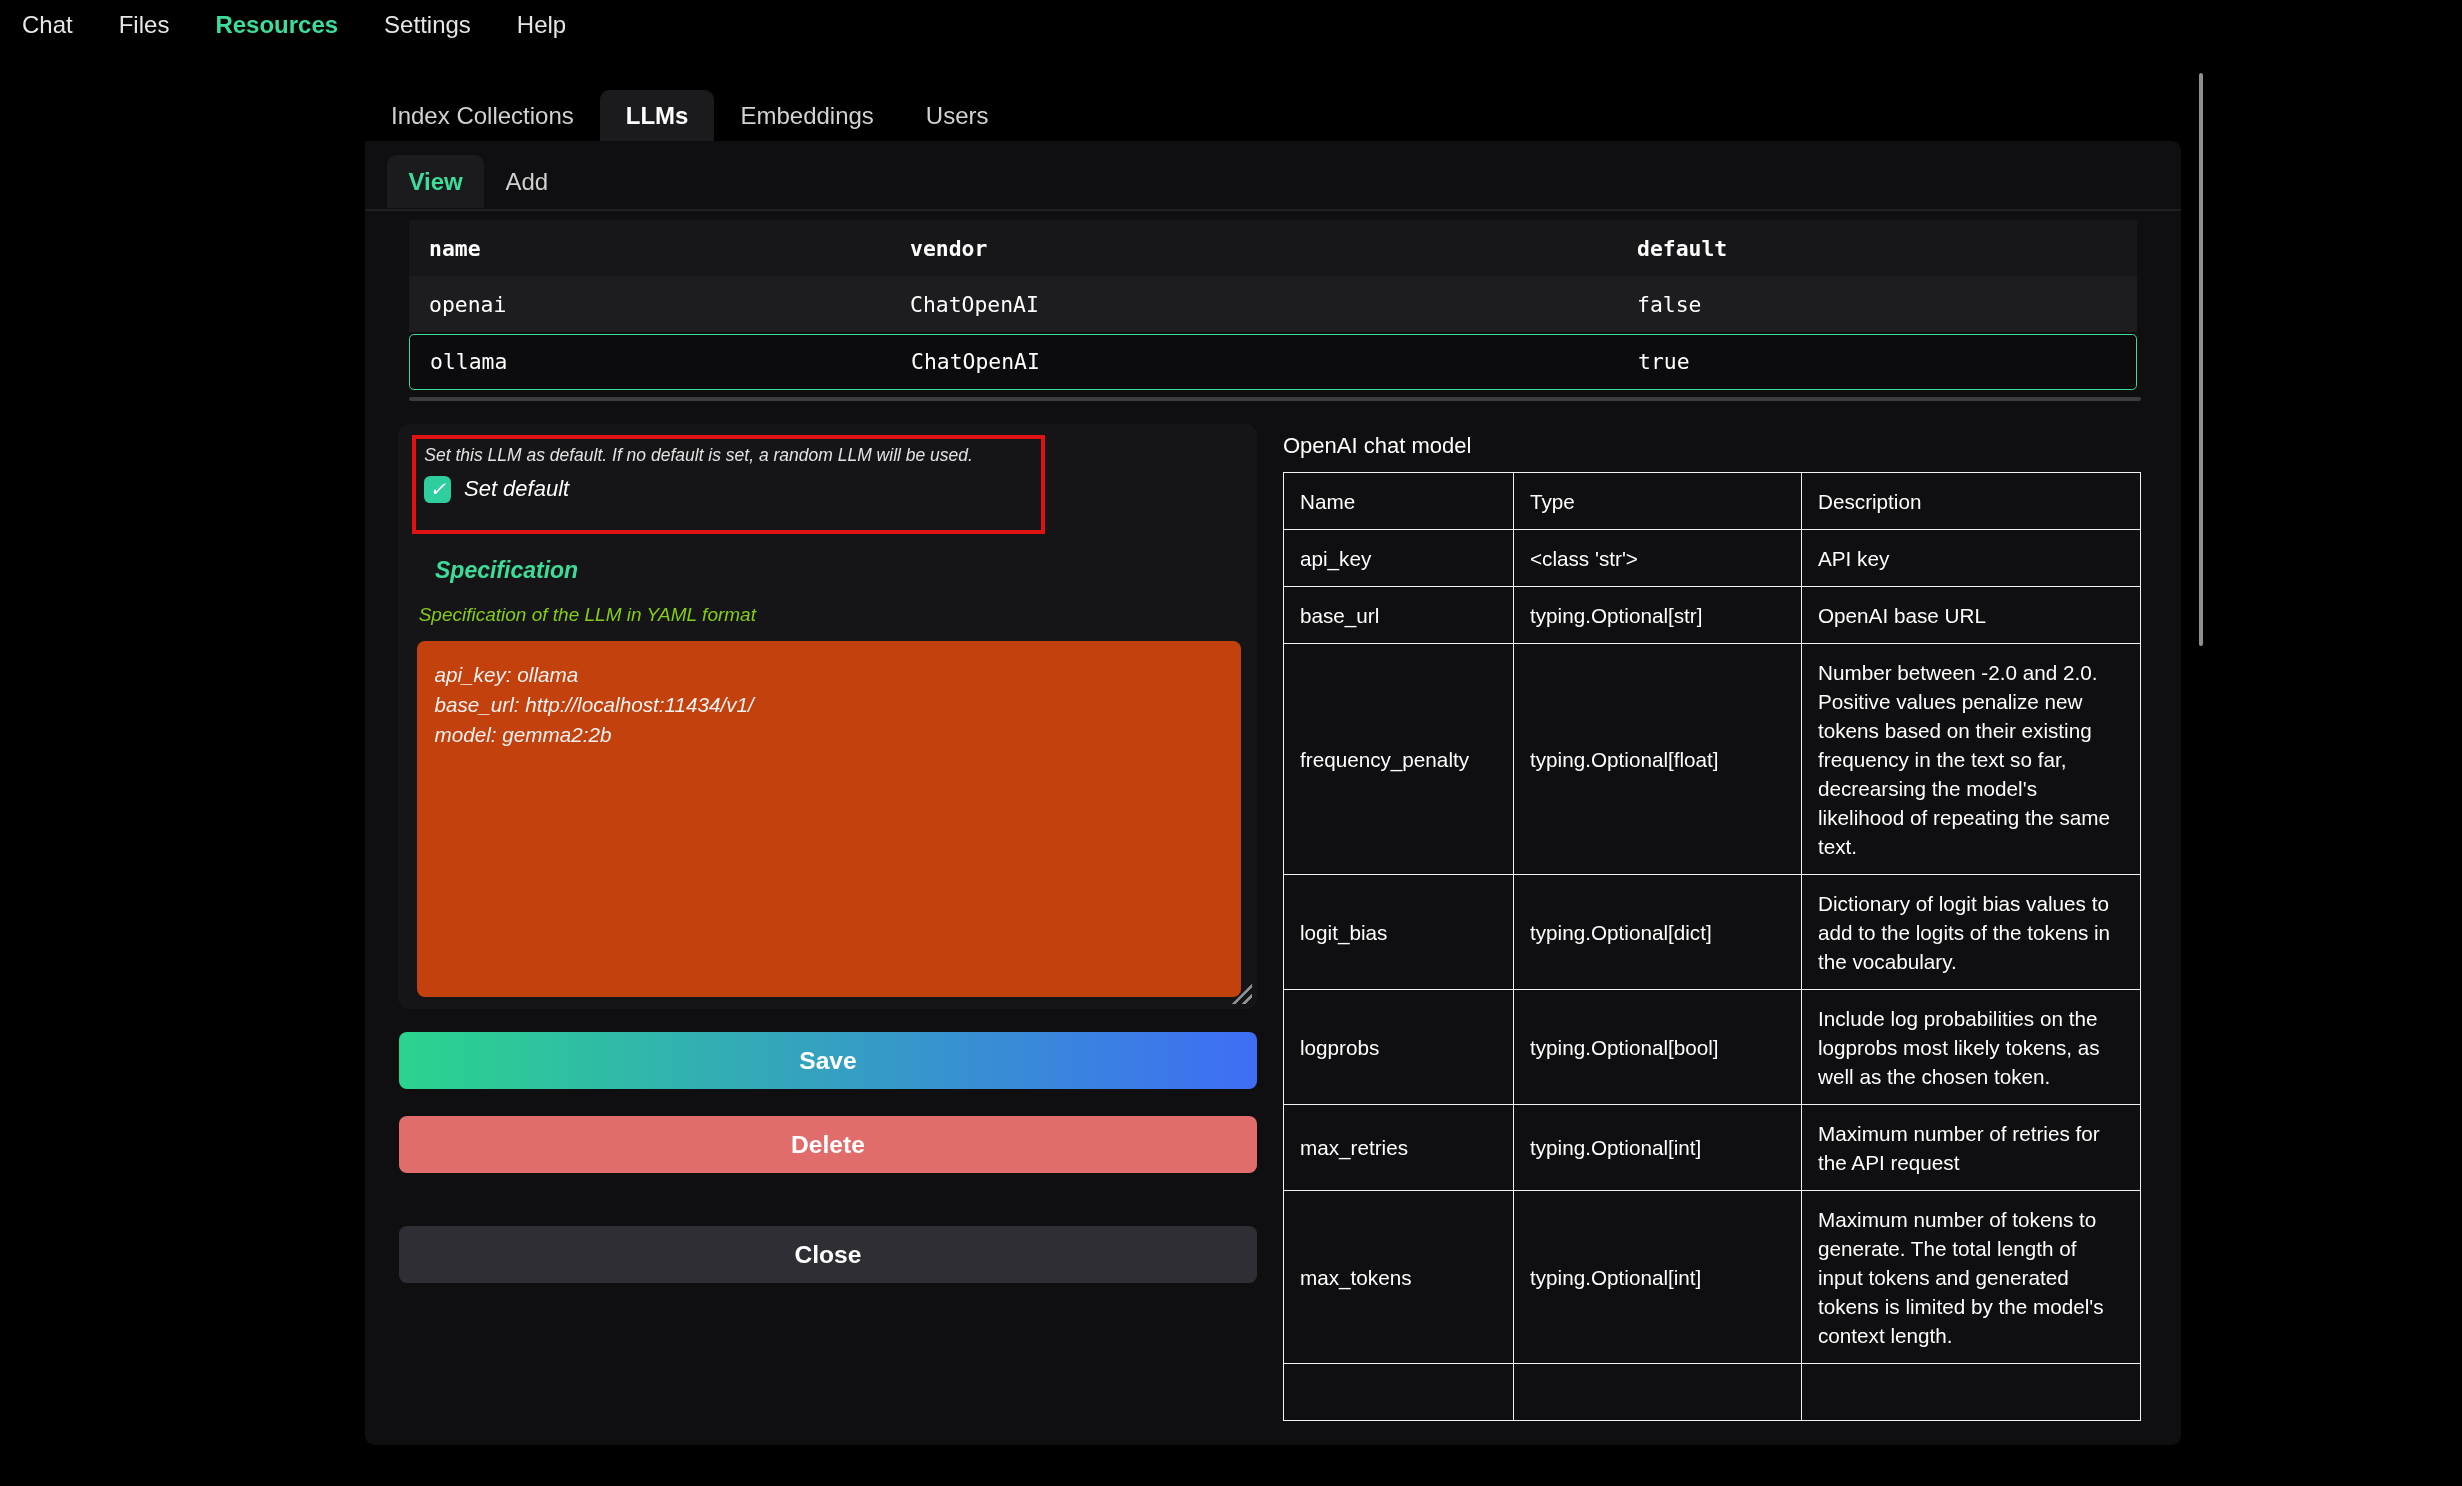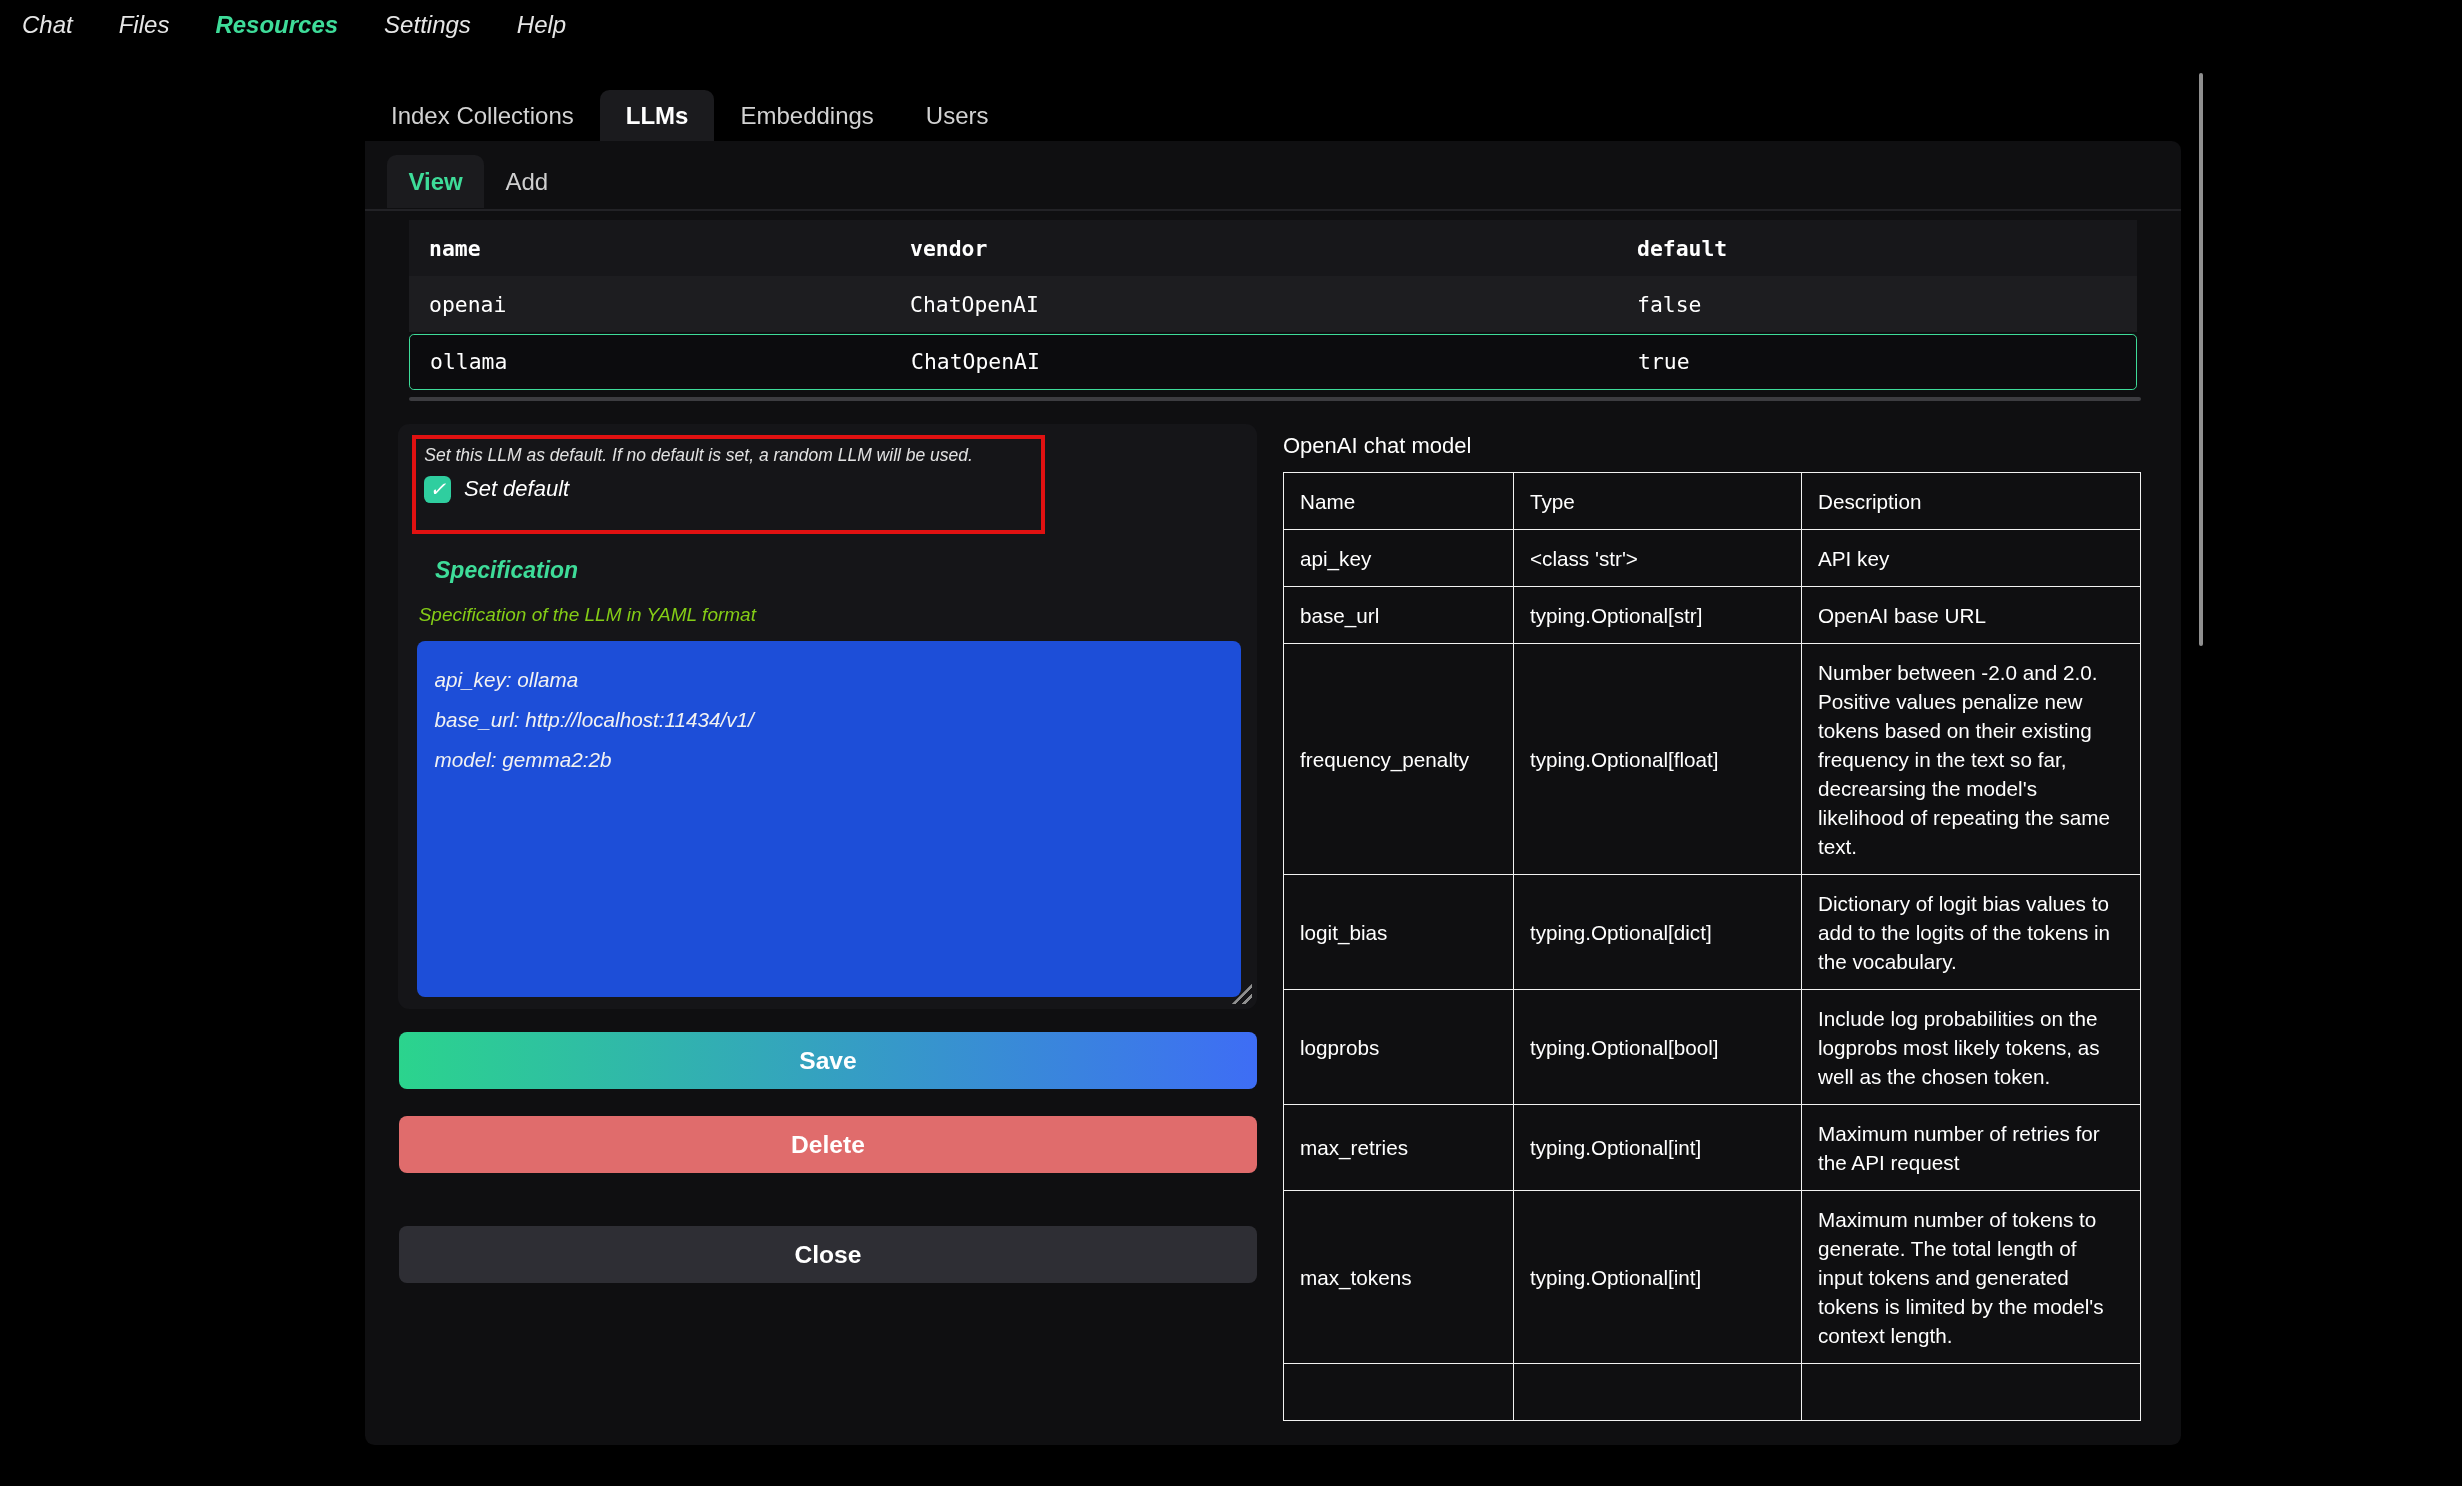--- a/index.html
+++ b/index.html
@@ -1,21 +1,21 @@
 <!DOCTYPE html>
 <html style="--accent: #3EDC99; --checkbox: #2FCE9F; --save-gradient-start: #2BD48D; --save-gradient-end: #3E6DF5; --delete: #E06C6C; --close-bg: #2E2E34; --annotation-red: #E01111;font-size:12.7px"><head>
 <meta charset="utf-8">
 <style>
   * { margin:0; padding:0; box-sizing:border-box; }
   html,body { width:2462px; height:1487px; background:#000; overflow:hidden;
     font-family:"Liberation Sans", sans-serif; color:#fff; }
 
   
   .topnav { position:absolute; left:0; top:0; height:49px; display:flex;
-    align-items:center; gap:46px; padding-left:22px; font-size:24px; color:#e6e6e6;font-style:italic; }
+    align-items:center; gap:46px; padding-left:22px; font-size:24px; color:#e6e6e6; }
   .nav-item { cursor:pointer; }
   .nav-item.active { color:var(--accent); font-weight:700; }
 
   
   .page-scrollbar { position:absolute; left:2199px; top:73px; width:4px; height:573px;
     background:#8f8f8f; border-radius:2.4px; }
 
   
   .tabs { position:absolute; left:365px; top:90px; height:52px; display:flex;
     font-size:24px; color:#d2d2d2; }
@@ -52,22 +52,22 @@
   .default-hint { font-size:17.5px; color:#e2e2e2; white-space:nowrap; }
   .default-row { margin-top:9.5px; display:flex; align-items:center; gap:12.7px; }
   .checkbox { width:27px; height:27px; background:var(--checkbox); border-radius:6.4px;
     display:flex; align-items:center; justify-content:center; font-size:20px;
     color:#fff; cursor:pointer; }
   .default-label { font-size:22px; color:#fff; }
   .spec-title { position:absolute; left:37px; top:133px; font-size:23px;
     color:var(--accent); font-weight:700; }
   .spec-subtitle { position:absolute; left:20.7px; top:180px; font-size:19px; color:#84cc16; }
   .yaml-box { position:absolute; left:19px; top:217px; width:824px; height:356px;
-    background:#1d4ed8; border-radius:8px; padding:19px 17.5px; font-size:20.7px;
-    line-height:40px; color:#f2f2f2; white-space:pre-wrap; overflow:hidden; }
+    background:#c2410c; border-radius:8px; padding:19px 17.5px; font-size:20.7px;
+    line-height:30px; color:#f2f2f2; white-space:pre-wrap; overflow:hidden; }
   .resize-corner { position:absolute; right:4.8px; bottom:4.8px; width:20.7px; height:20.7px;
     background:repeating-linear-gradient(-45deg, transparent 0 4.8px, #909090 4.8px 7.1px);
     clip-path:polygon(100% 0, 100% 100%, 0 100%); cursor:nwse-resize; }
 
   
   .btn { position:absolute; left:34px; width:858px; height:57px; border:none;
     border-radius:8px; display:flex; align-items:center; justify-content:center;
     font-size:24.6px; font-weight:600; color:#fff; cursor:pointer;
     font-family:"Liberation Sans", sans-serif; }
   .btn-save { top:891px;

